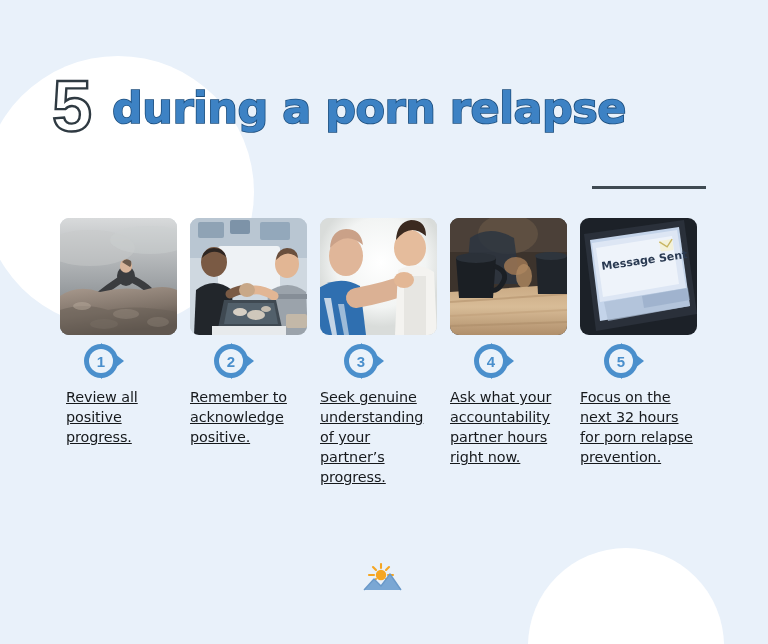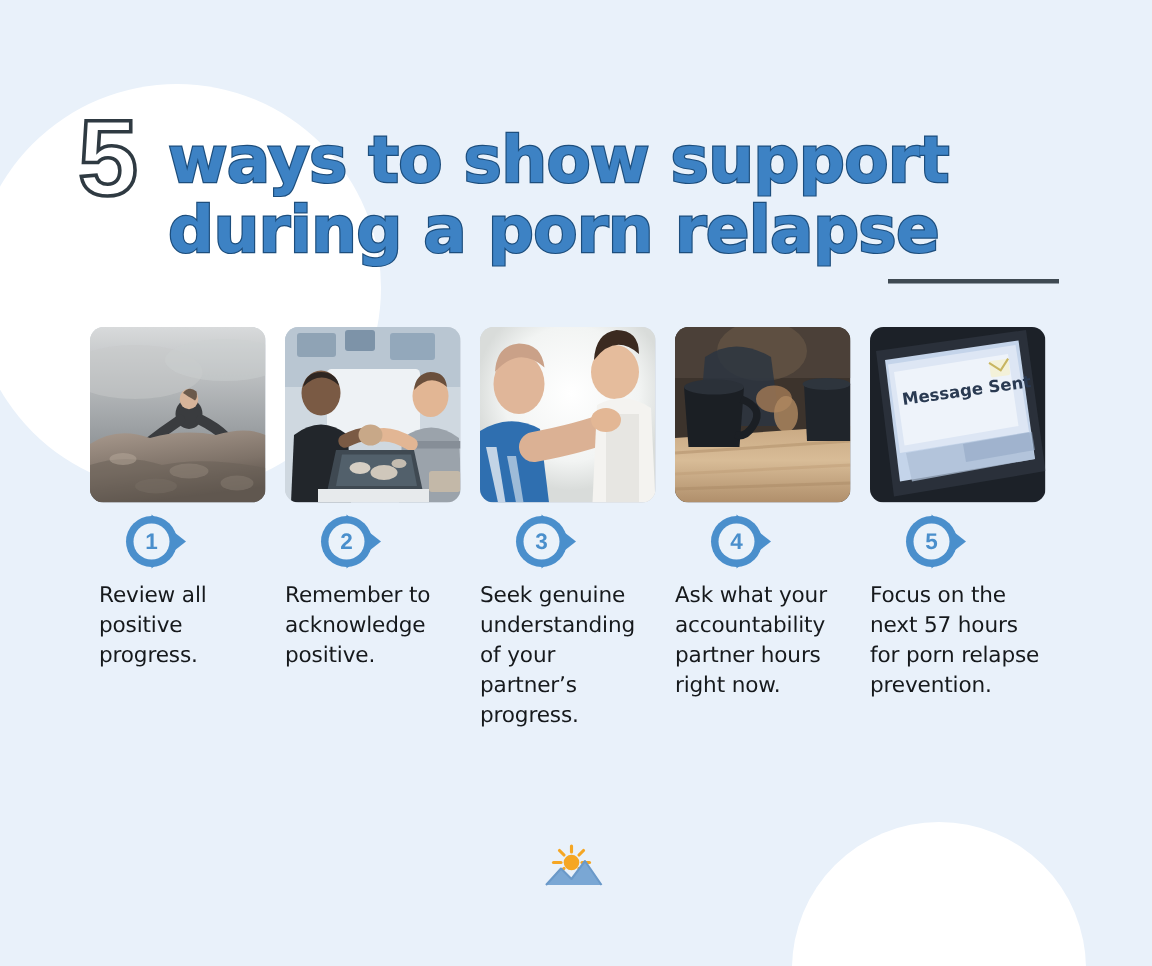--- a/index.html
+++ b/index.html
@@ -150,20 +150,21 @@
     color: #4a8fcc;
   }
 
   .card-text {
     font-family: "DejaVu Sans", sans-serif;
     font-size: 14.4px;
     line-height: 20px;
     color: #16191c;
     letter-spacing: -0.1px;
     padding-right: 2px;
+    text-decoration: underline;
   }
 
   .card-1 .card-text { padding-left: 6px; }
 
   
   .footer-logo {
     position: absolute;
     left: 360px;
     top: 562px;
     width: 44px;
@@ -175,21 +176,20 @@
 <body>
 
 <div class="canvas">
 
   <div class="bg-blob-top-left"></div>
   <div class="bg-blob-bottom-right"></div>
 
   <div class="header">
     <div class="big-number">5</div>
     <div class="headline">
-      <div class="headline-line l1">ways to show support</div>
       <div class="headline-line l2">during a porn relapse</div>
     </div>
   </div>
   <div class="title-rule"></div>
 
   <div class="cards">
 
     <div class="card card-1">
       <div class="photo">
         <svg viewBox="0 0 117 117" preserveAspectRatio="xMidYMid slice">
@@ -394,21 +394,21 @@
       <div class="badge-row">
         <div class="badge">
           <svg width="46" height="38" viewBox="0 0 46 38">
             <path d="M19 1 L42 19 L19 37 Z" fill="#4a8fcc"></path>
             <circle cx="19" cy="19" r="17" fill="#4a8fcc"></circle>
             <circle cx="19" cy="19" r="12" fill="#eaf2fa"></circle>
           </svg>
           <div class="badge-num">5</div>
         </div>
       </div>
-      <div class="card-text">Focus on the next 57 hours for porn relapse prevention.</div>
+      <div class="card-text">Focus on the next 32 hours for porn relapse prevention.</div>
     </div>
 
   </div>
 
   <div class="footer-logo">
     <svg width="44" height="32" viewBox="0 0 44 32">
       <g fill="#f5a623">
         <circle cx="21" cy="13" r="5.2"></circle>
         <g stroke="#f5a623" stroke-width="2.1" stroke-linecap="round">
           <line x1="21" y1="2" x2="21" y2="6"></line>

